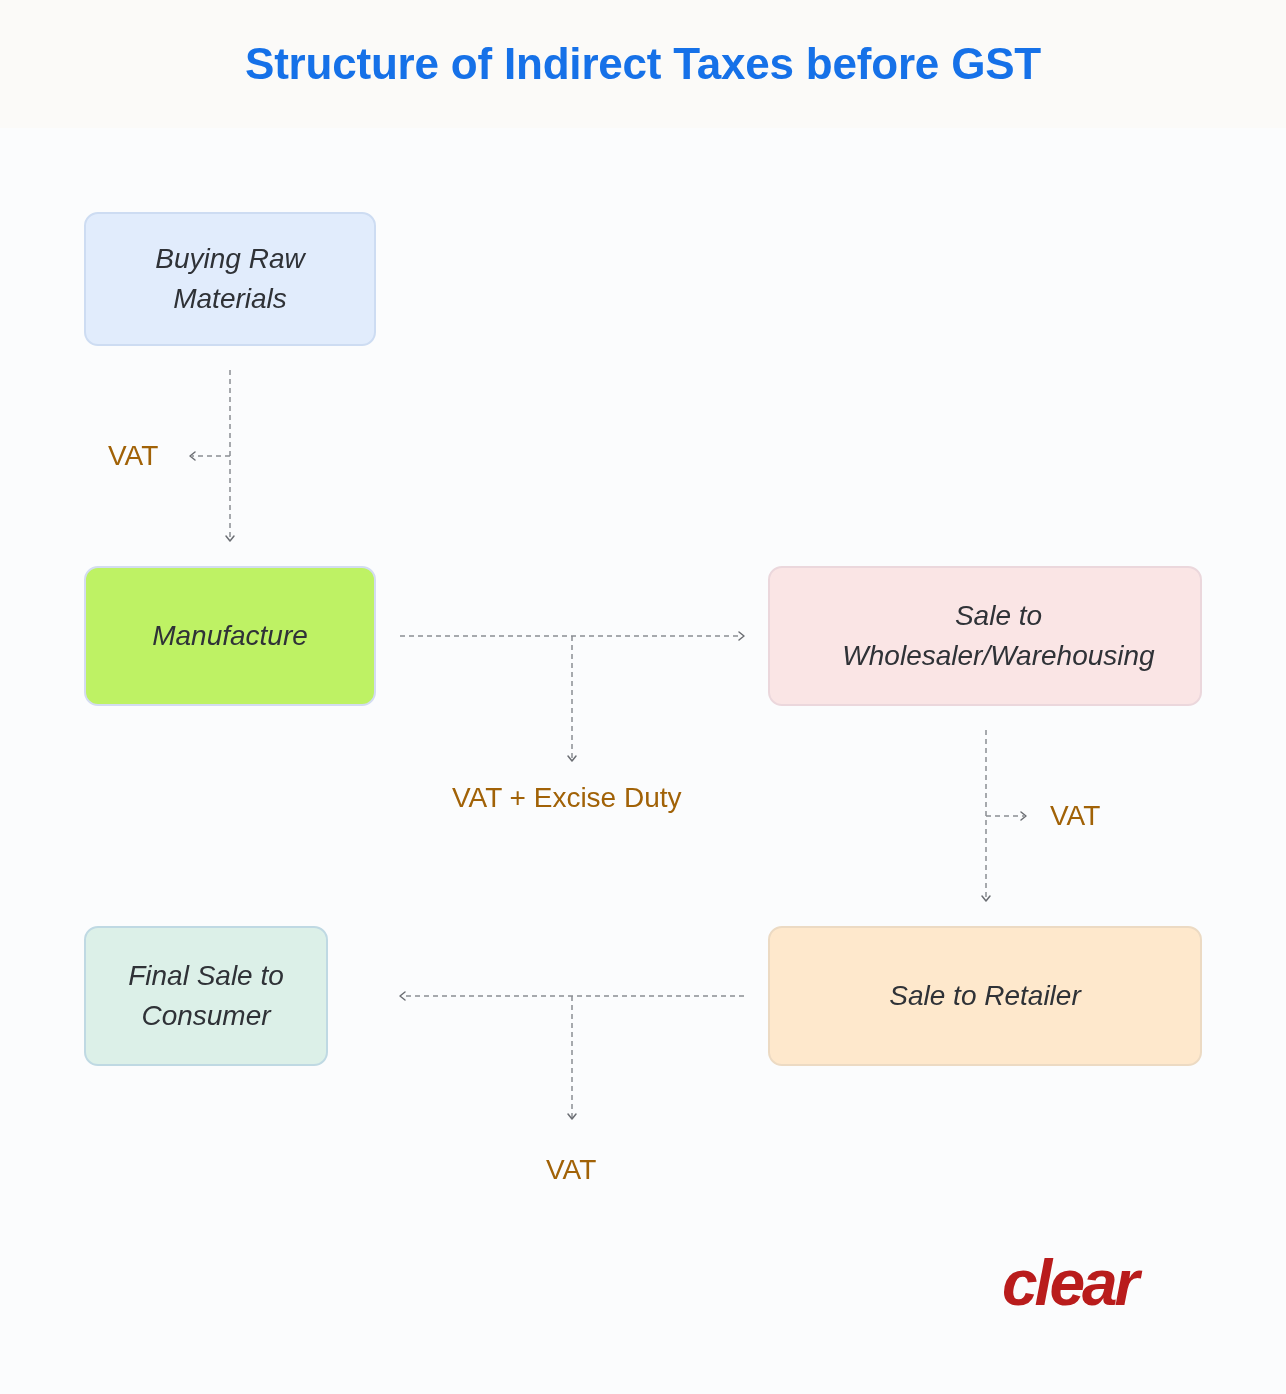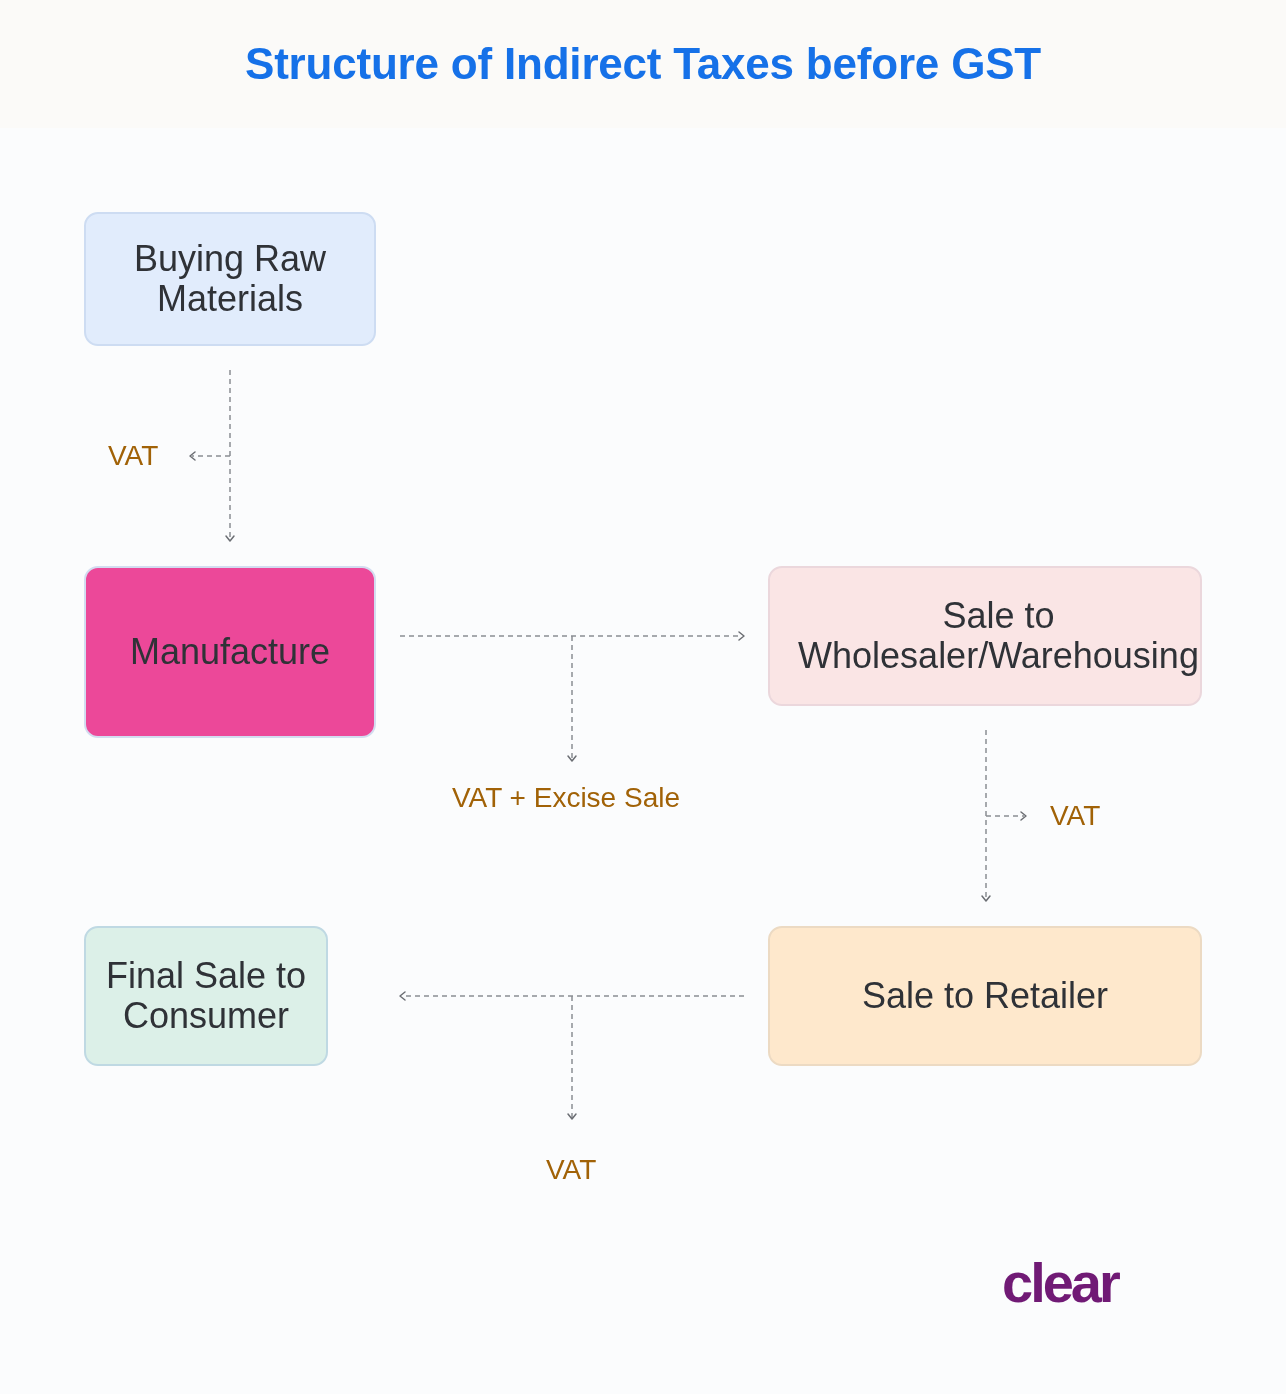--- a/index.html
+++ b/index.html
@@ -14,39 +14,39 @@
     background: #fbfaf8;
     display: flex; align-items: center; justify-content: center;
   }
   .title {
     margin: 0; font-size: 44px; font-weight: 700; color: #1671e8;
     letter-spacing: -0.2px; position: relative; top: 0px;
   }
   .node {
     position: absolute; box-sizing: border-box; border-radius: 14px;
     border: 2px solid; display: flex; align-items: center; justify-content: center;
-    text-align: center; font-size: 36px; line-height: 40px; color: #2f3237;
+    text-align: center; font-size: 28px; line-height: 40px; color: #2f3237; font-style: italic;
   }
   .node span { white-space: pre-line; }
   .n-raw { left: 84px; top: 212px; width: 292px; height: 134px; background: #e1ecfc; border-color: #cddcf2; }
-  .n-man { left: 84px; top: 566px; width: 292px; height: 172px; background: #ec4899; border-color: #d3dcf0; }
+  .n-man { left: 84px; top: 566px; width: 292px; height: 140px; background: #bef264; border-color: #d3dcf0; }
   .n-whs { left: 768px; top: 566px; width: 434px; height: 140px; background: #fae5e5; border-color: #ebd7dc; padding-left: 27px; }
   .n-ret { left: 768px; top: 926px; width: 434px; height: 140px; background: #fee8cc; border-color: #ecdac3; }
   .n-con { left: 84px; top: 926px; width: 244px; height: 140px; background: #dcf0e8; border-color: #bfd9e3; }
   .label {
     position: absolute; font-size: 28px; color: #a16207; white-space: nowrap;
   }
   .l-vat1 { left: 108px; top: 440px; }
   .l-exc  { left: 452px; top: 782px; }
   .l-vat2 { left: 1050px; top: 800px; }
   .l-vat3 { left: 546px; top: 1154px; }
   svg.conn { position: absolute; left: 0; top: 0; width: 1286px; height: 1394px; pointer-events: none; }
   .logo {
-    position: absolute; left: 1002px; top: 1238px; font-size: 56px; font-weight: 700;
-    color: #701a75; letter-spacing: -3px; line-height: 90px;
+    position: absolute; left: 1002px; top: 1238px; font-size: 64px; font-weight: 700;
+    color: #b91c1c; letter-spacing: -3px; line-height: 90px; font-style: italic;
   }
 </style>
 </head>
 <body>
 
 <div class="header">
   <h1 class="title">Structure of Indirect Taxes before GST</h1>
 </div>
 
 <svg class="conn" viewBox="0 0 1286 1394">
@@ -89,17 +89,17 @@
 </div>
 <div class="node n-ret">
   <span>Sale to Retailer</span>
 </div>
 <div class="node n-con">
   <span>Final Sale to
 Consumer</span>
 </div>
 
 <div class="label l-vat1">VAT</div>
-<div class="label l-exc">VAT + Excise Sale</div>
+<div class="label l-exc">VAT + Excise Duty</div>
 <div class="label l-vat2">VAT</div>
 <div class="label l-vat3">VAT</div>
 
 <div class="logo">clear</div>
 
 </body></html>

